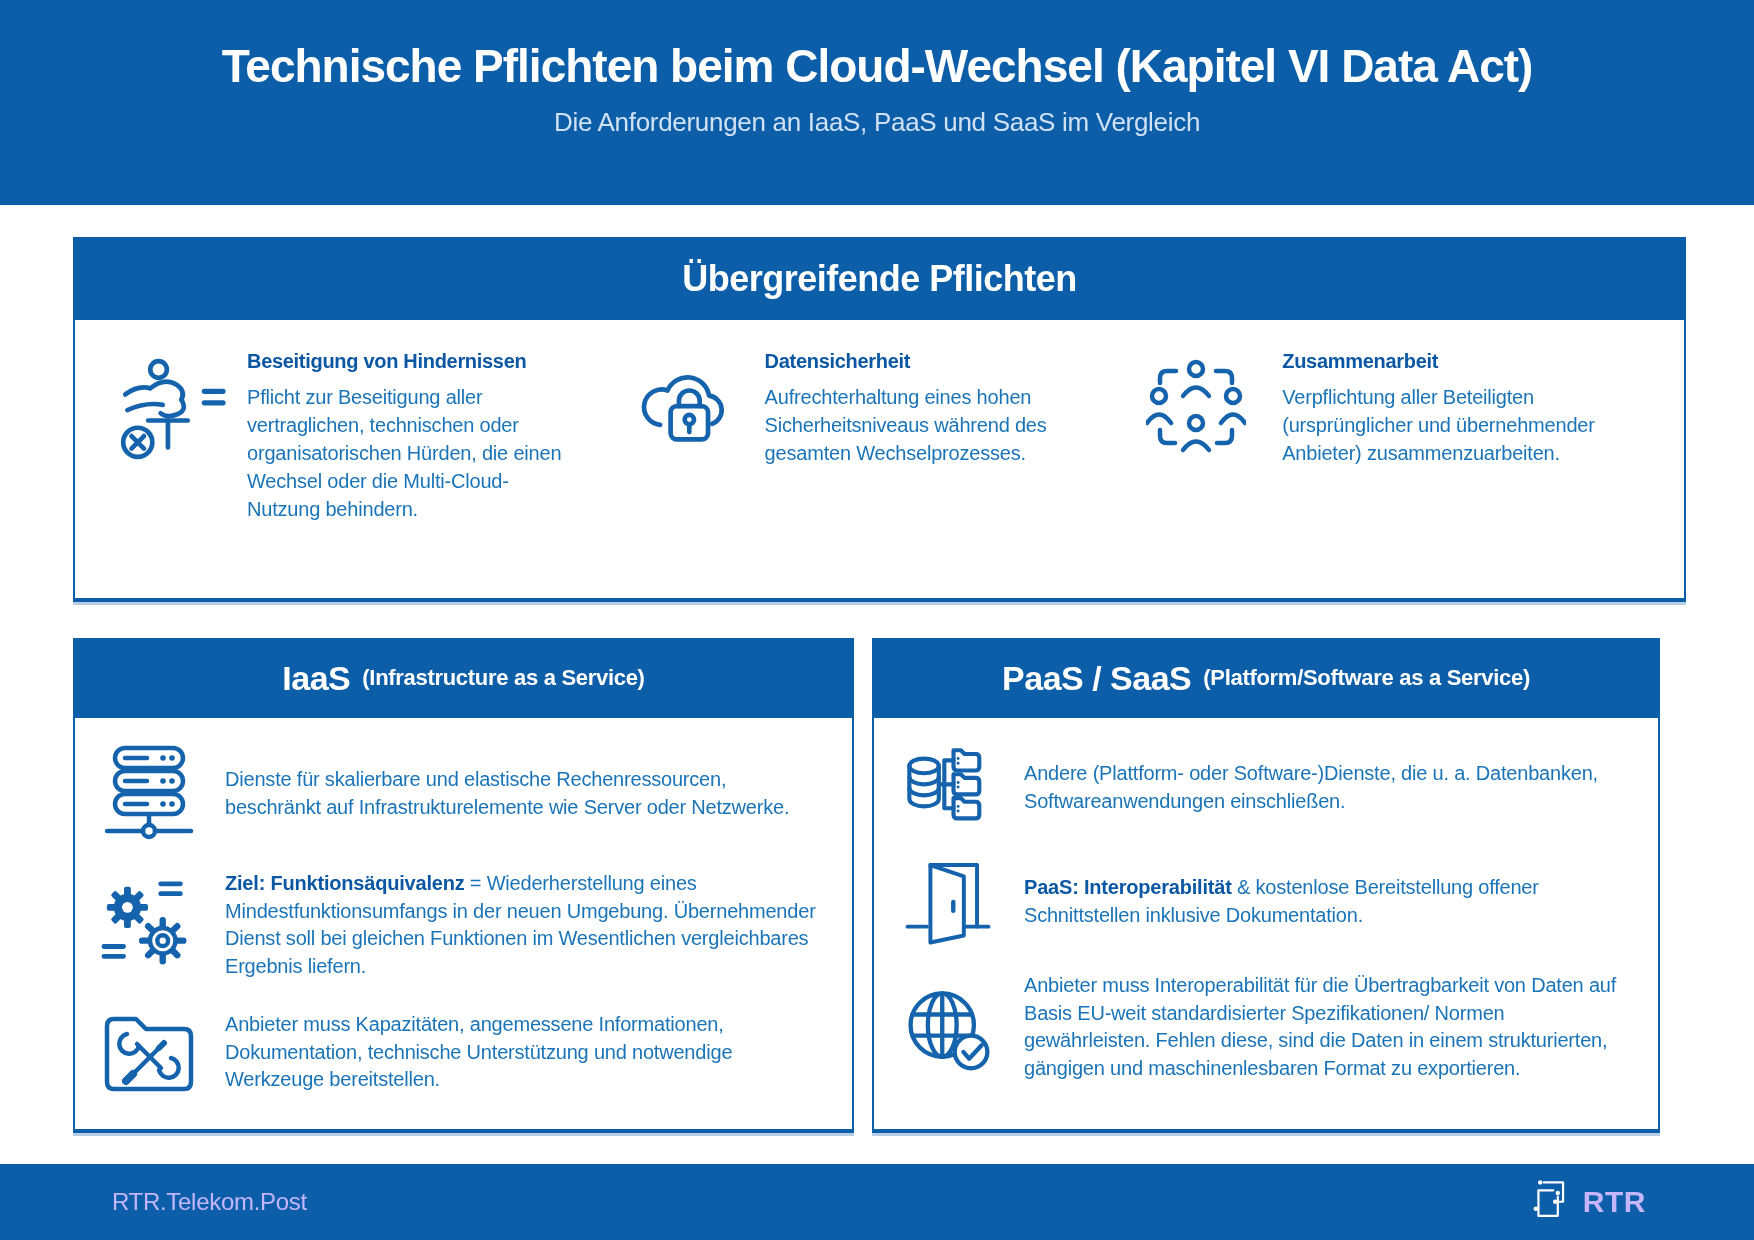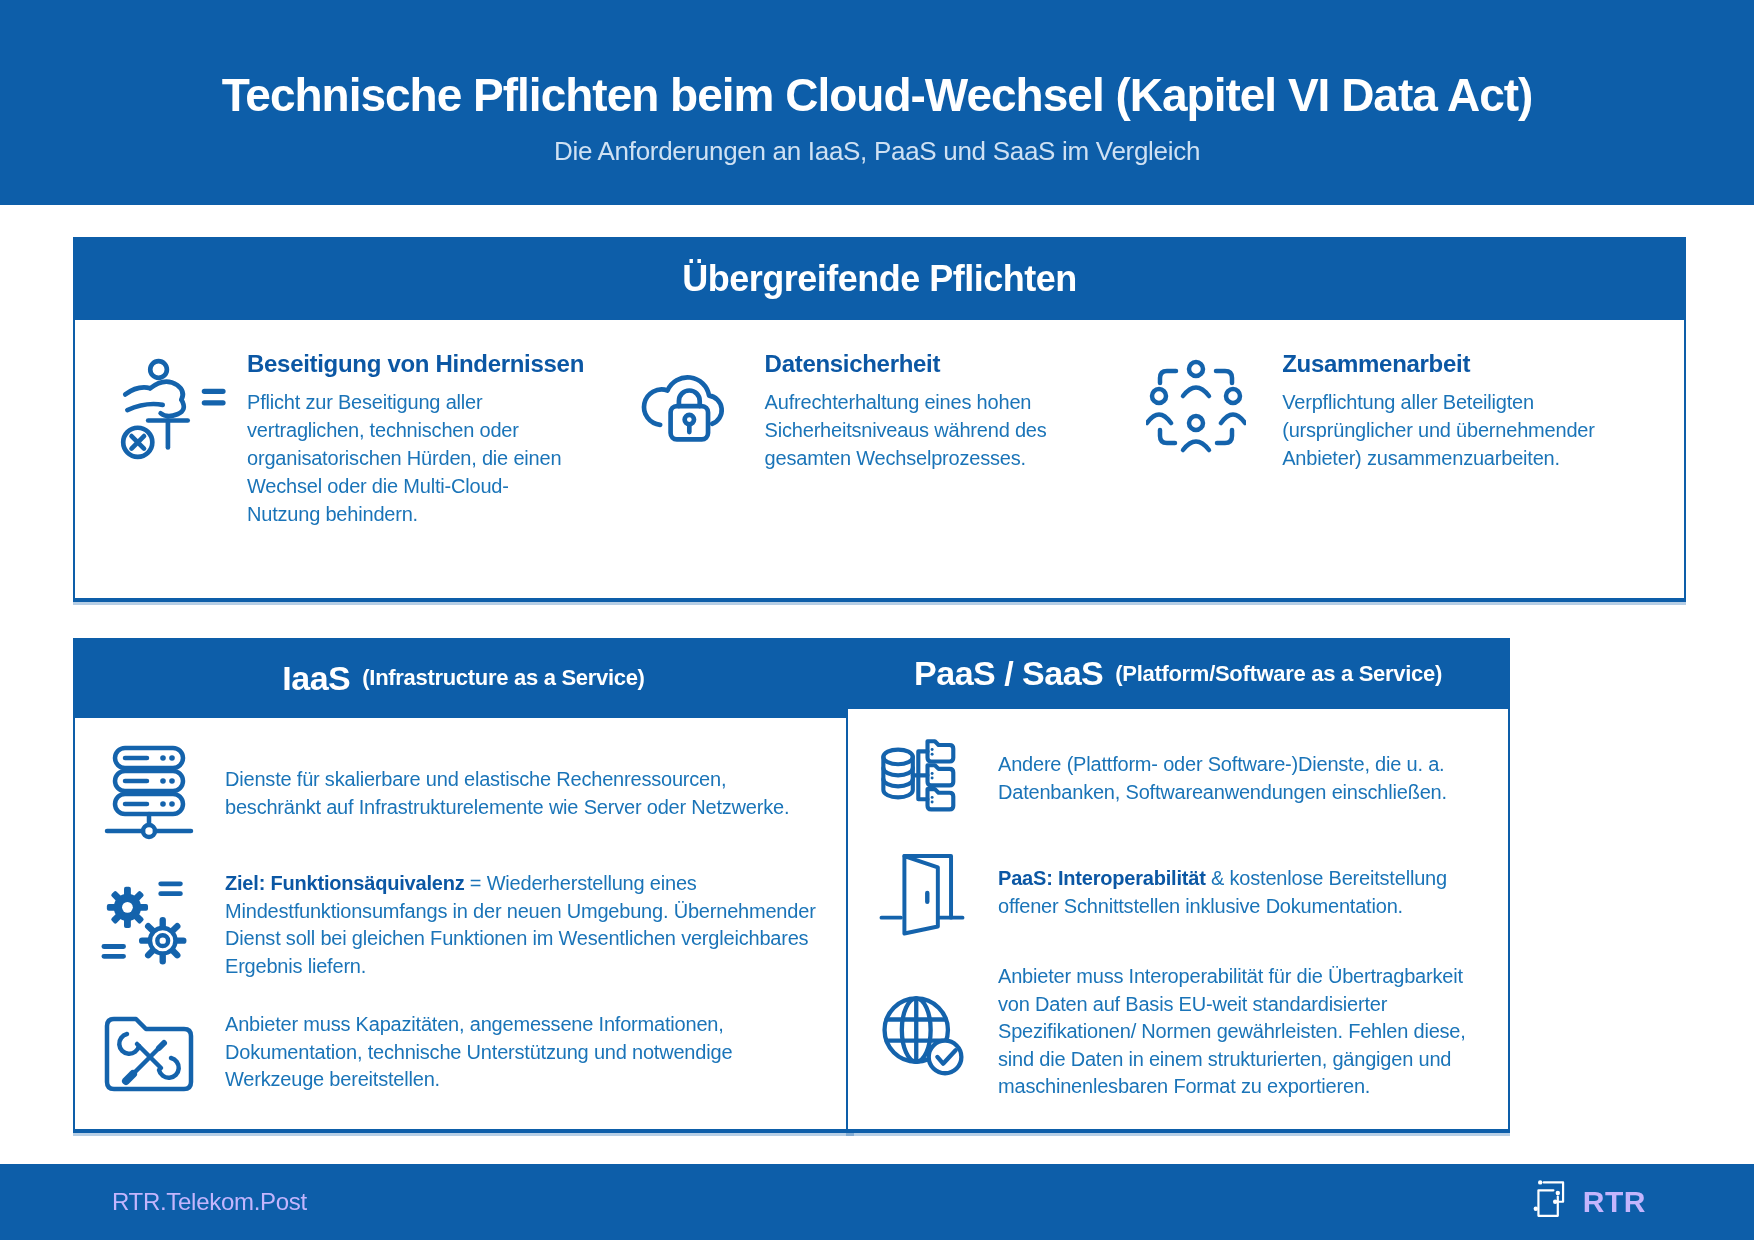--- a/index.html
+++ b/index.html
@@ -8,38 +8,38 @@
   }
   *{margin:0;padding:0;box-sizing:border-box;}
   html,body{width:1754px;height:1240px;}
   body{
     position:relative;background:#ffffff;overflow:hidden;
     font-family:"Liberation Sans","DejaVu Sans",sans-serif;
   }
   
   .top-band{position:absolute;top:0;left:0;width:1754px;height:205px;
     background:var(--primary);color:#fff;text-align:center;}
-  .main-title{padding-top:68px;font-size:46px;font-weight:700;letter-spacing:-1px;}
+  .main-title{padding-top:39px;font-size:46px;font-weight:700;letter-spacing:-1px;}
   .subtitle{margin-top:14px;font-size:26px;font-weight:500;color:var(--subtitle_text);letter-spacing:-0.3px;}
   
   .box{position:absolute;display:flex;flex-direction:column;}
   .box-header{background:var(--primary);color:#fff;display:flex;align-items:center;justify-content:center;}
   .box-body{flex:1;background:#fff;border:2px solid var(--primary);border-top:none;
     border-bottom-width:4px;box-shadow:0 3px 0 rgba(13,94,169,0.30);}
   
   .overarching{top:237px;left:73px;width:1613px;height:365px;}
   .overarching .box-header{height:83px;font-size:36px;font-weight:700;letter-spacing:-0.5px;}
   .cols{display:flex;padding:30px 28px 0 28px;}
   .col{display:flex;align-items:flex-start;width:33.33%;}
   .col .icon{width:118px;min-width:118px;margin:6px 18px 0 8px;}
-  .col-title{font-size:24px;font-weight:700;color:var(--heading);margin-bottom:10px;letter-spacing:-0.3px;}
+  .col-title{font-size:20px;font-weight:700;color:var(--heading);margin-bottom:10px;letter-spacing:-0.3px;}
   .col-text{font-size:20px;line-height:1.4;color:var(--body);max-width:330px;letter-spacing:-0.2px;}
   
   .iaas{top:638px;left:73px;width:781px;height:495px;}
-  .paas{top:638px;left:846px;width:664px;height:495px;}
+  .paas{top:638px;left:872px;width:788px;height:495px;}
   .small-hd{height:80px;}
   .h-main{font-size:34px;font-weight:700;letter-spacing:-0.5px;}
   .h-sub{font-size:22px;font-weight:600;margin-left:12px;letter-spacing:-0.3px;}
   .srows{display:flex;flex-direction:column;padding:26px 26px 2px 20px;}
   .srow{display:flex;align-items:center;margin-bottom:26px;}
   .srow .icon{width:108px;min-width:108px;margin-right:22px;display:flex;justify-content:center;}
   .srow-text{font-size:20px;line-height:1.38;color:var(--body);letter-spacing:-0.2px;}
   .srow-text b{color:var(--heading);font-weight:700;}
   .icon svg{display:block;}
   

